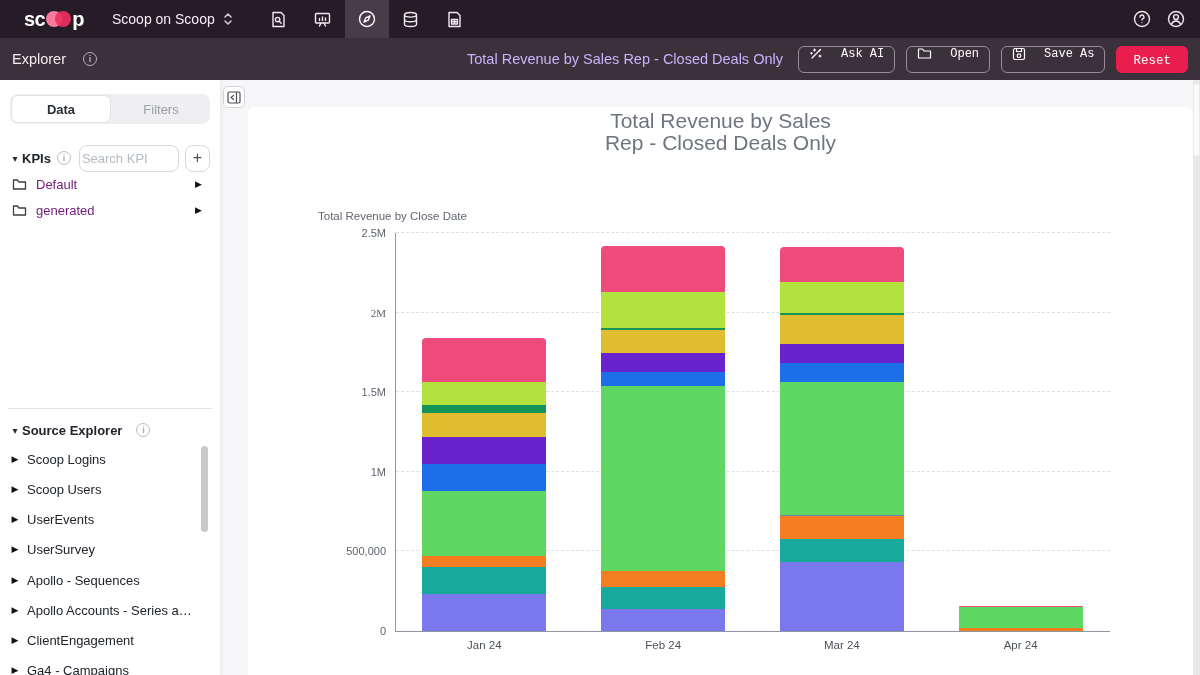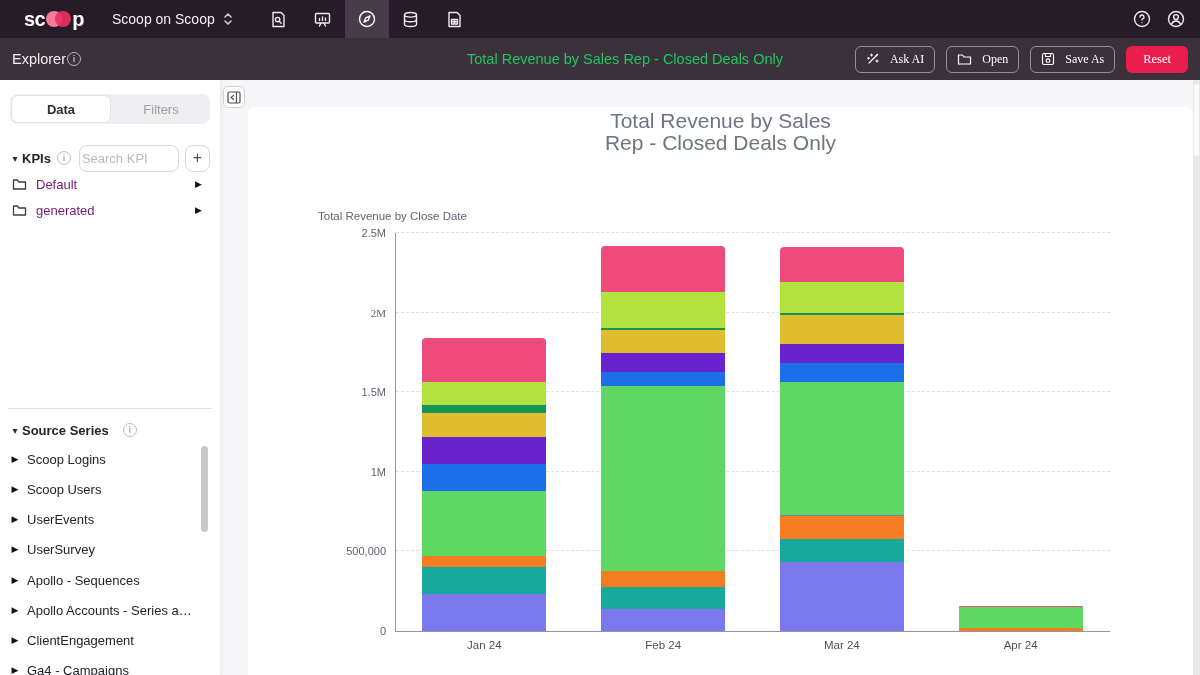--- a/index.html
+++ b/index.html
@@ -16,27 +16,27 @@
   .workspace { display:flex; align-items:center; gap:8px; margin-left:28px; color:#f2eef2; font-size:14px; cursor:pointer; }
   .navicons { display:flex; margin-left:24px; height:38px; }
   .navbtn { width:44px; height:38px; display:flex; align-items:center; justify-content:center; background:transparent; border:none; cursor:pointer; }
   .navbtn.active { background:#483c4a; }
   .navbtn svg, .workspace svg { display:block; }
   .top-right { margin-left:auto; display:flex; align-items:center; gap:14px; }
   .iconbtn { background:none; border:none; cursor:pointer; display:flex; }
 
   
   .toolbar { height:42px; background:#3b313b; display:flex; align-items:center; padding:0 12px; position:relative; }
-  .explorer { display:flex; align-items:center; gap:1px; color:#f1edf1; font-size:14.5px; z-index:2;text-align:right; }
+  .explorer { display:flex; align-items:center; gap:17px; color:#f1edf1; font-size:14.5px; z-index:2;text-align:right; }
   .info-dark { width:14px; height:14px; border:1.2px solid #b8b0b8; border-radius:50%; color:#b8b0b8;
     font-size:9px; display:inline-flex; align-items:center; justify-content:center; font-weight:bold; }
-  .page-title { position:absolute; left:50px; right:0; text-align:center; color:#22c55e; font-size:14.5px; z-index:1; }
+  .page-title { position:absolute; left:50px; right:0; text-align:center; color:#c4b5fd; font-size:14.5px; z-index:1; }
   .actions { margin-left:auto; display:flex; gap:11px; z-index:2; }
   .tbtn { height:27px; border:1px solid #978d9a; border-radius:6px; background:transparent; color:#fff;
-    font-size:12px; font-family:Liberation Serif, serif; display:flex; align-items:center; gap:10px; padding:0 10px; cursor:pointer; }
+    font-size:12px; font-family:Liberation Mono, monospace; display:flex; align-items:flex-start; gap:18px; padding:0 10px; cursor:pointer; }
   .tbtn.reset { background:#e91e4d; border:none; padding:8px 17px; font-size:12.5px; }
 
   
   .content { display:flex; height:595px; }
   .sidebar { width:220px; background:#fff; position:relative; box-shadow:2px 0 4px rgba(0,0,0,.05); }
   .gutter { width:28px; position:relative; }
   .collapse-btn { position:absolute; top:6px; left:3px; width:22px; height:22px; background:#fff;
     border:1px solid #d4d2d4; border-radius:5px; display:flex; align-items:center; justify-content:center; cursor:pointer; }
   .canvas { flex:1; position:relative; }
 
@@ -219,21 +219,21 @@
           <path d="M1.5 2 h4 l1.5 2 h6.5 v7 h-12 z"></path>
         </svg>
       <span class="f-label">generated</span>
       <span class="arr">▶</span>
     </div>
 
     <div class="divider"></div>
 
     <div class="sm-header">
       <span class="caret">▾</span>
-      <span class="b-label">Source Series</span>
+      <span class="b-label">Source Explorer</span>
       <span class="info-light" style="margin-left:8px">i</span>
     </div>
 
     <div class="sm-item" style="top:369px">
       <span class="arr">▶</span>
         <span class="s-label">Scoop Logins</span>
       </div>
     <div class="sm-item" style="top:399px">
       <span class="arr">▶</span>
         <span class="s-label">Scoop Users</span>

